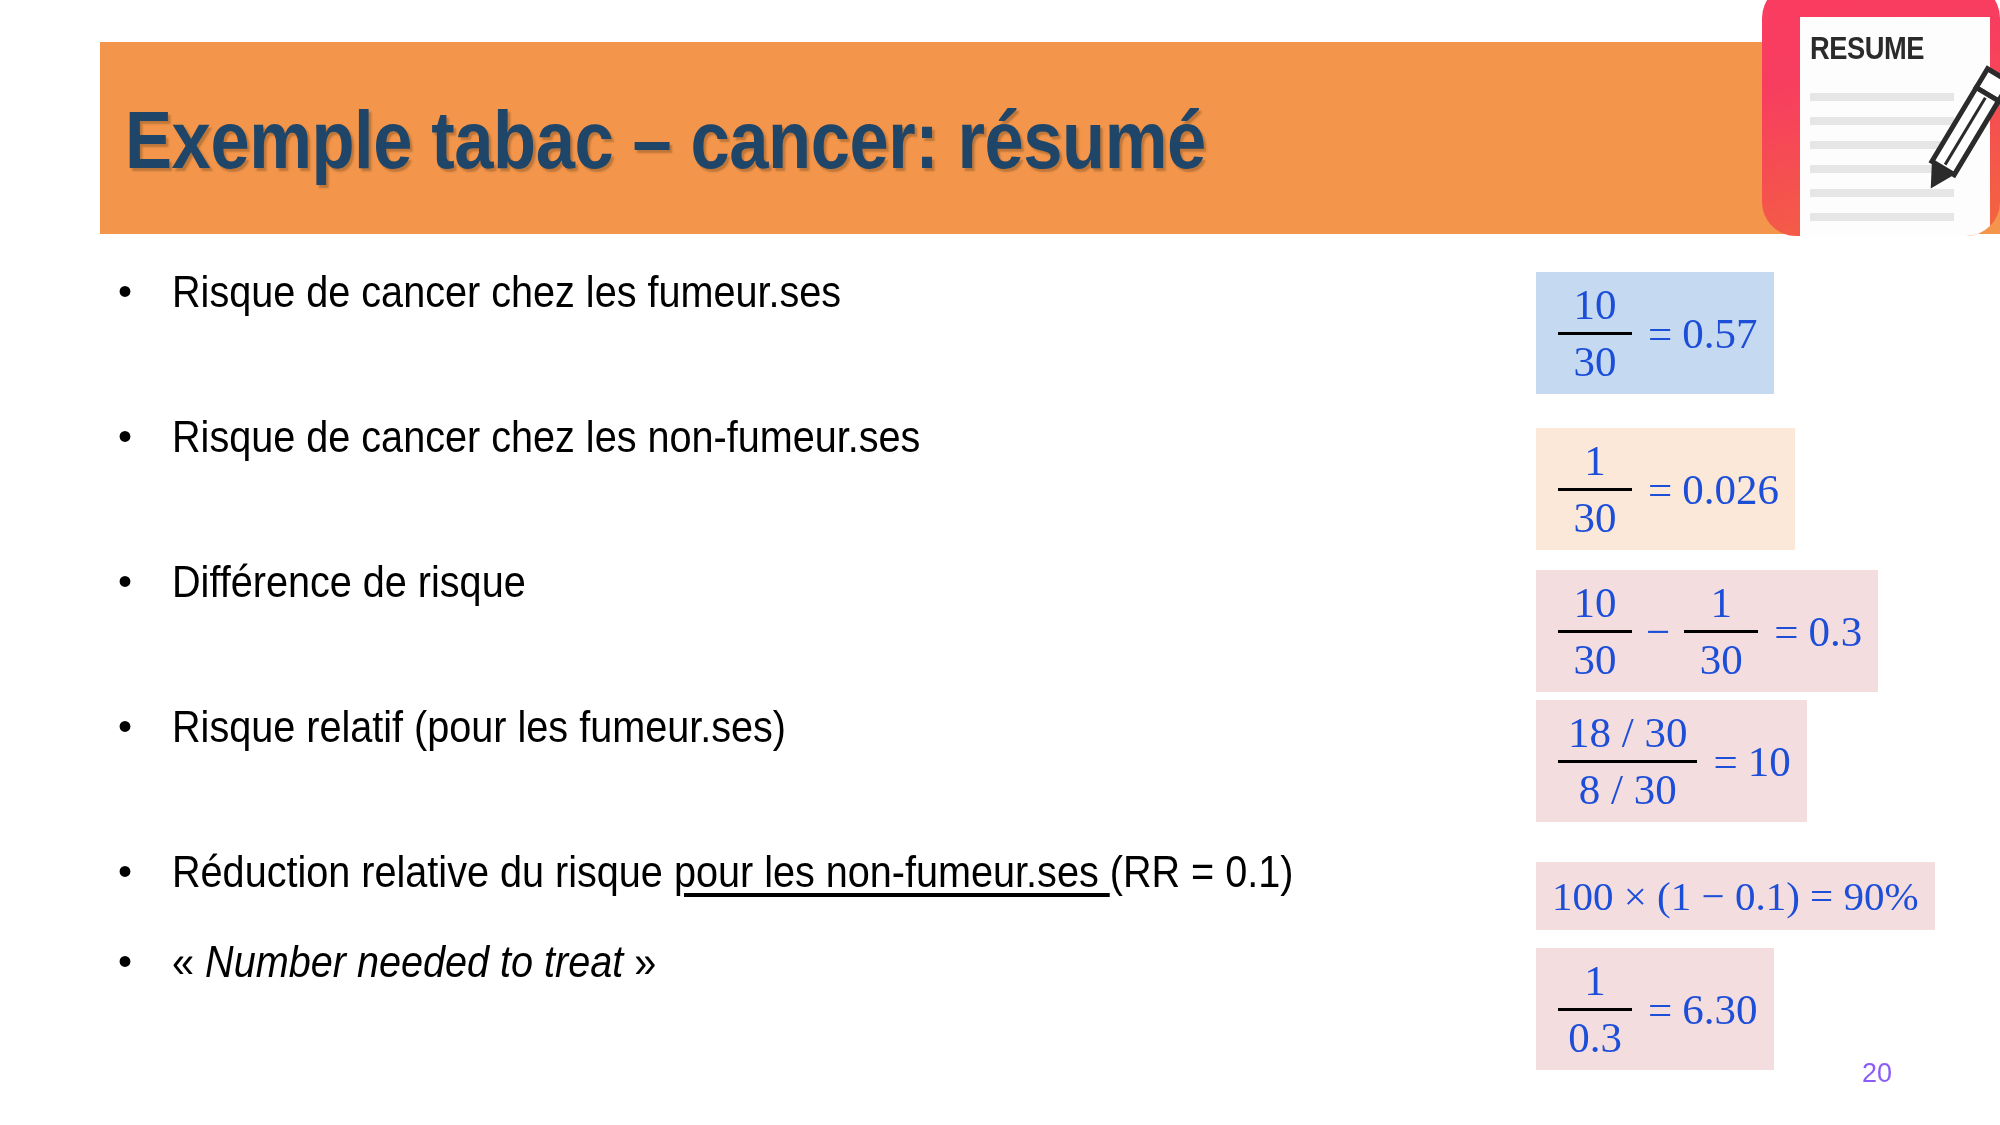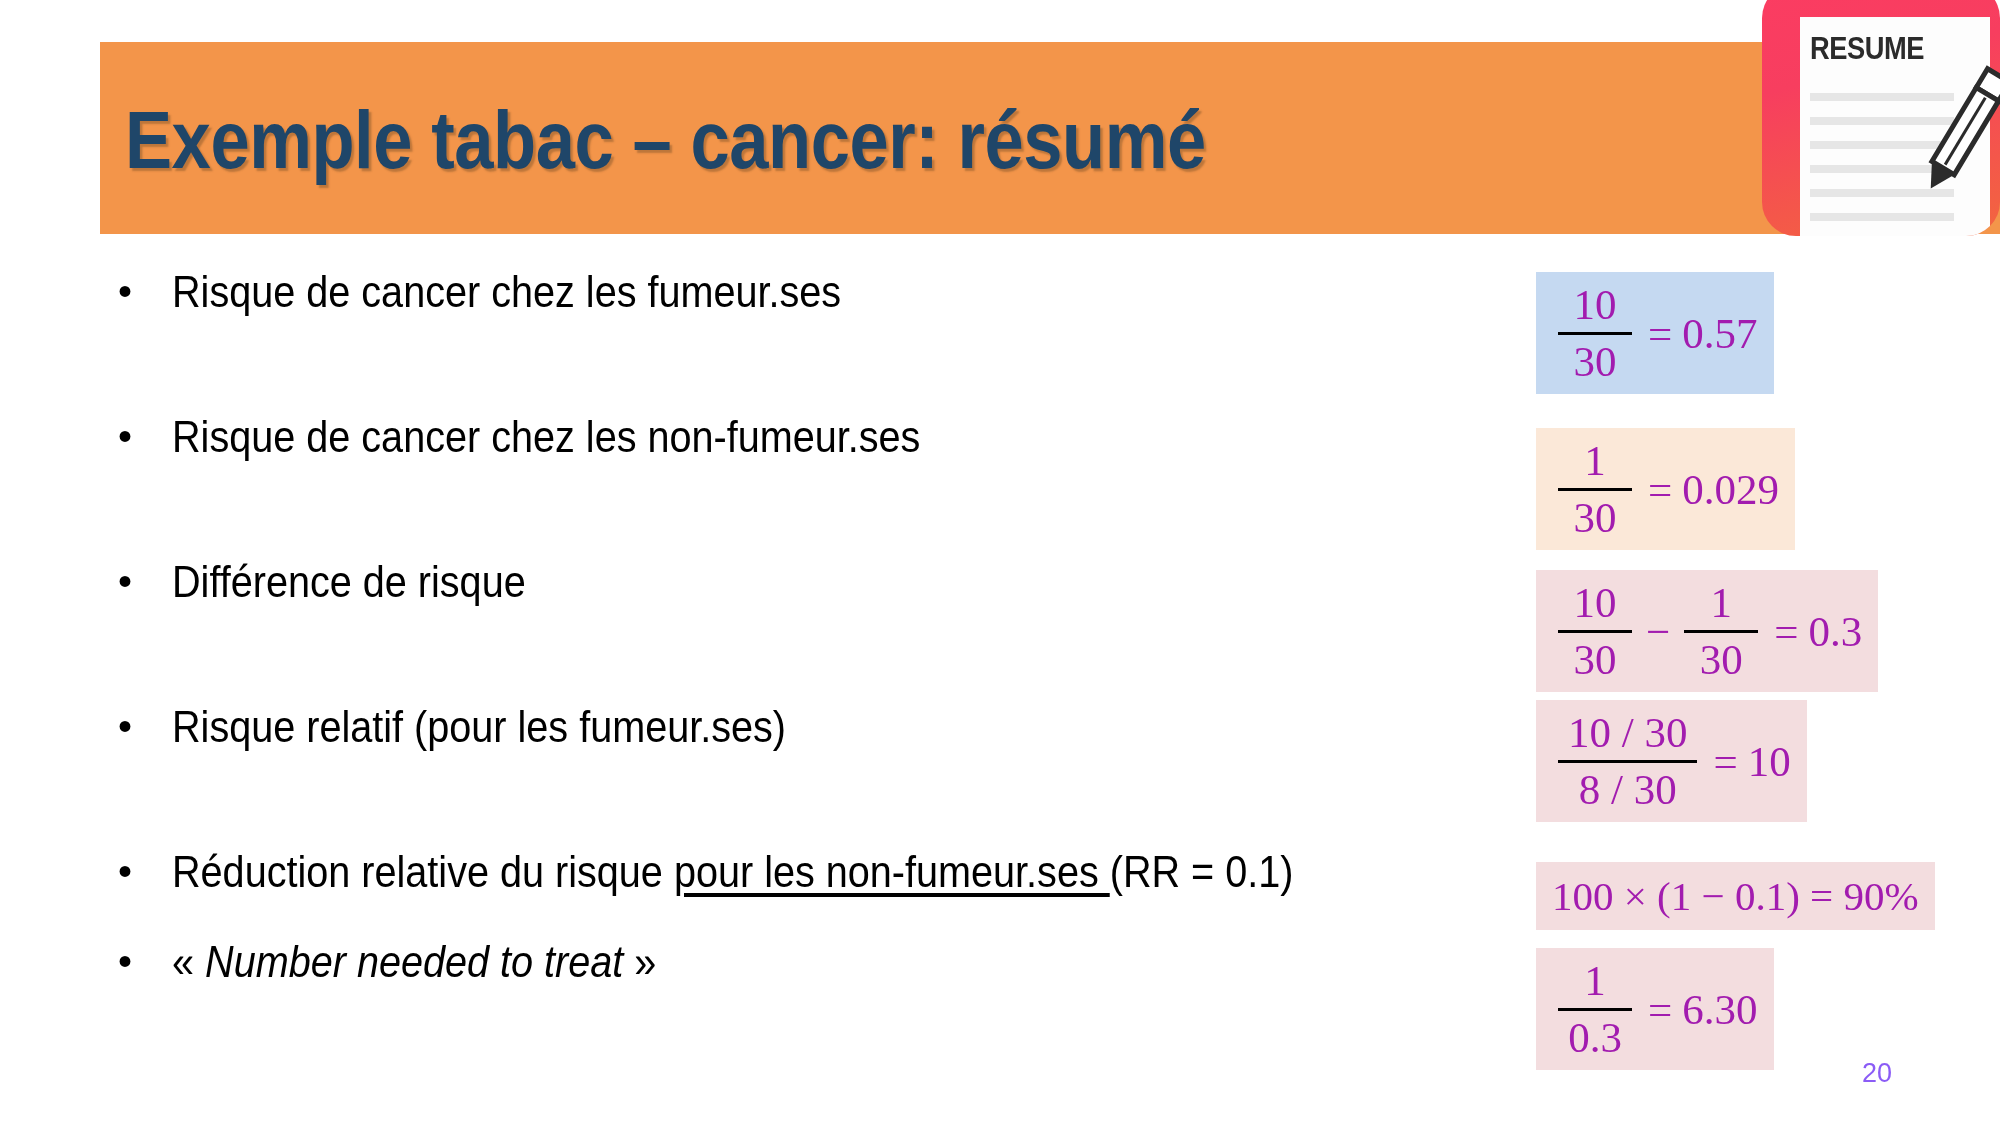--- a/index.html
+++ b/index.html
@@ -134,21 +134,21 @@
   .u { text-decoration: underline; text-underline-offset: 6px; }
   .it { font-style: italic; }
 
   
   .formula {
     position: absolute;
     display: inline-flex;
     align-items: center;
     font-family: "Liberation Serif", serif;
     font-size: 43px;
-    color: #a21caf;
+    color: #1d4ed8;
     padding: 10px 16px;
     box-sizing: border-box;
     white-space: nowrap;
   }
   .frac {
     display: inline-flex;
     flex-direction: column;
     align-items: center;
     justify-content: center;
     vertical-align: middle;
@@ -261,42 +261,42 @@
     <span class="rhs">0.57</span>
   </div>
 
   <div class="formula" id="formula-2">
     <span class="frac">
       <span class="num">1</span>
       <span class="bar"></span>
       <span class="den">30</span>
     </span>
     <span class="eq">=</span>
-    <span class="rhs">0.029</span>
+    <span class="rhs">0.026</span>
   </div>
 
   <div class="formula" id="formula-3">
     <span class="frac">
       <span class="num">10</span>
       <span class="bar"></span>
       <span class="den">30</span>
     </span>
     <span class="op">−</span>
     <span class="frac">
       <span class="num">1</span>
       <span class="bar"></span>
       <span class="den">30</span>
     </span>
     <span class="eq">=</span>
     <span class="rhs">0.3</span>
   </div>
 
   <div class="formula" id="formula-4">
     <span class="frac">
-      <span class="num">10 / 30</span>
+      <span class="num">18 / 30</span>
       <span class="bar"></span>
       <span class="den">8 / 30</span>
     </span>
     <span class="eq">=</span>
     <span class="rhs">10</span>
   </div>
 
   <div class="formula" id="formula-5">
     <span>100 × (1 − 0.1) = 90%</span>
   </div>

